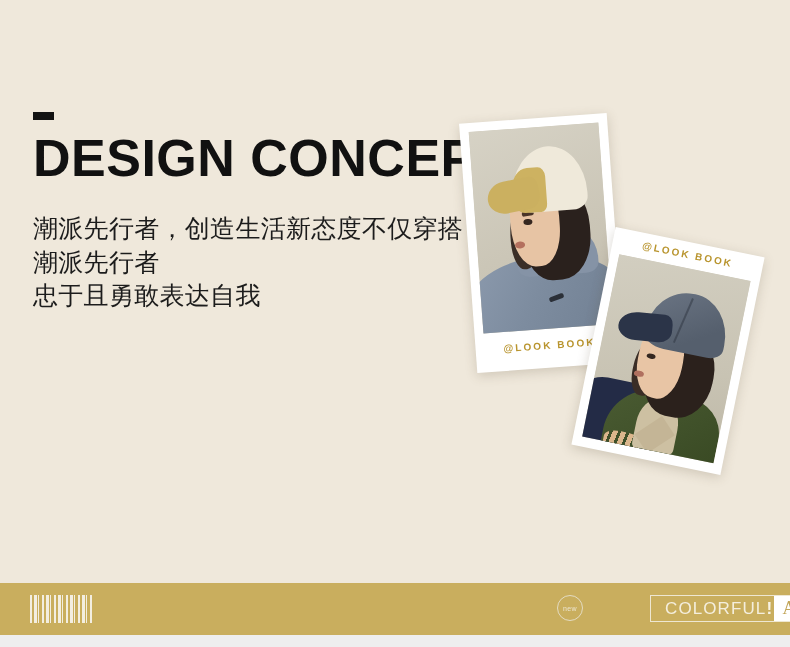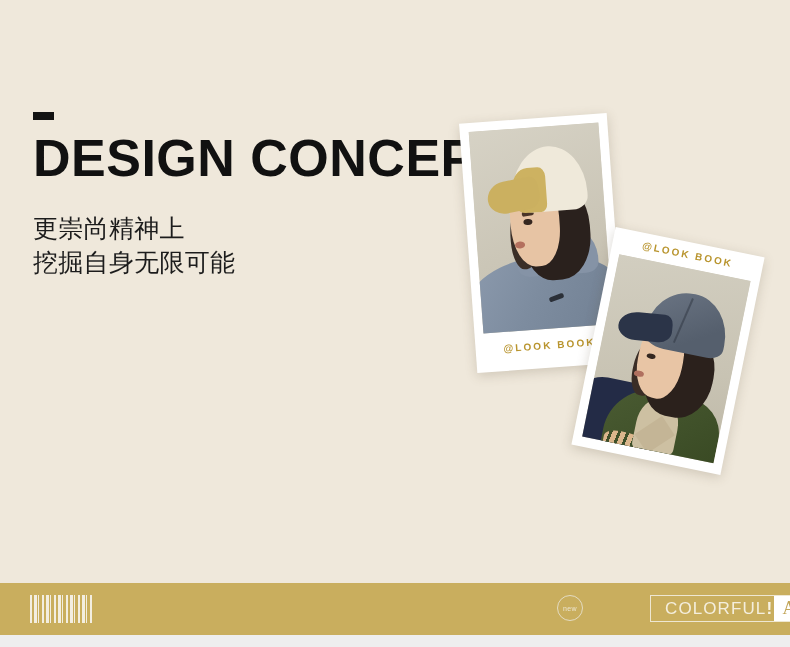--- a/index.html
+++ b/index.html
@@ -378,22 +378,23 @@
 <body>
 
 <div id="poster">
 
   <div class="canvas-bg"></div>
 
   <div class="text-block">
     <div class="eyebrow-dash"></div>
     <div class="headline">DESIGN CONCEPT</div>
     <div class="cn-lines">
-      <span class="cn-line">更崇尚精神上</span>
-      <span class="cn-line">挖掘自身无限可能</span>
+      <span class="cn-line">潮派先行者，创造生活新态度不仅穿搭</span>
+      <span class="cn-line">潮派先行者</span>
+      <span class="cn-line">忠于且勇敢表达自我</span>
     </div>
   </div>
 
   <div class="card" id="card-1">
     <div class="photo">
       <div class="p1-bg"></div>
       <div class="p1-hoodie"></div>
       <div class="p1-hoodie-hood"></div>
       <div class="p1-neck"></div>
       <div class="p1-hair-side"></div>

